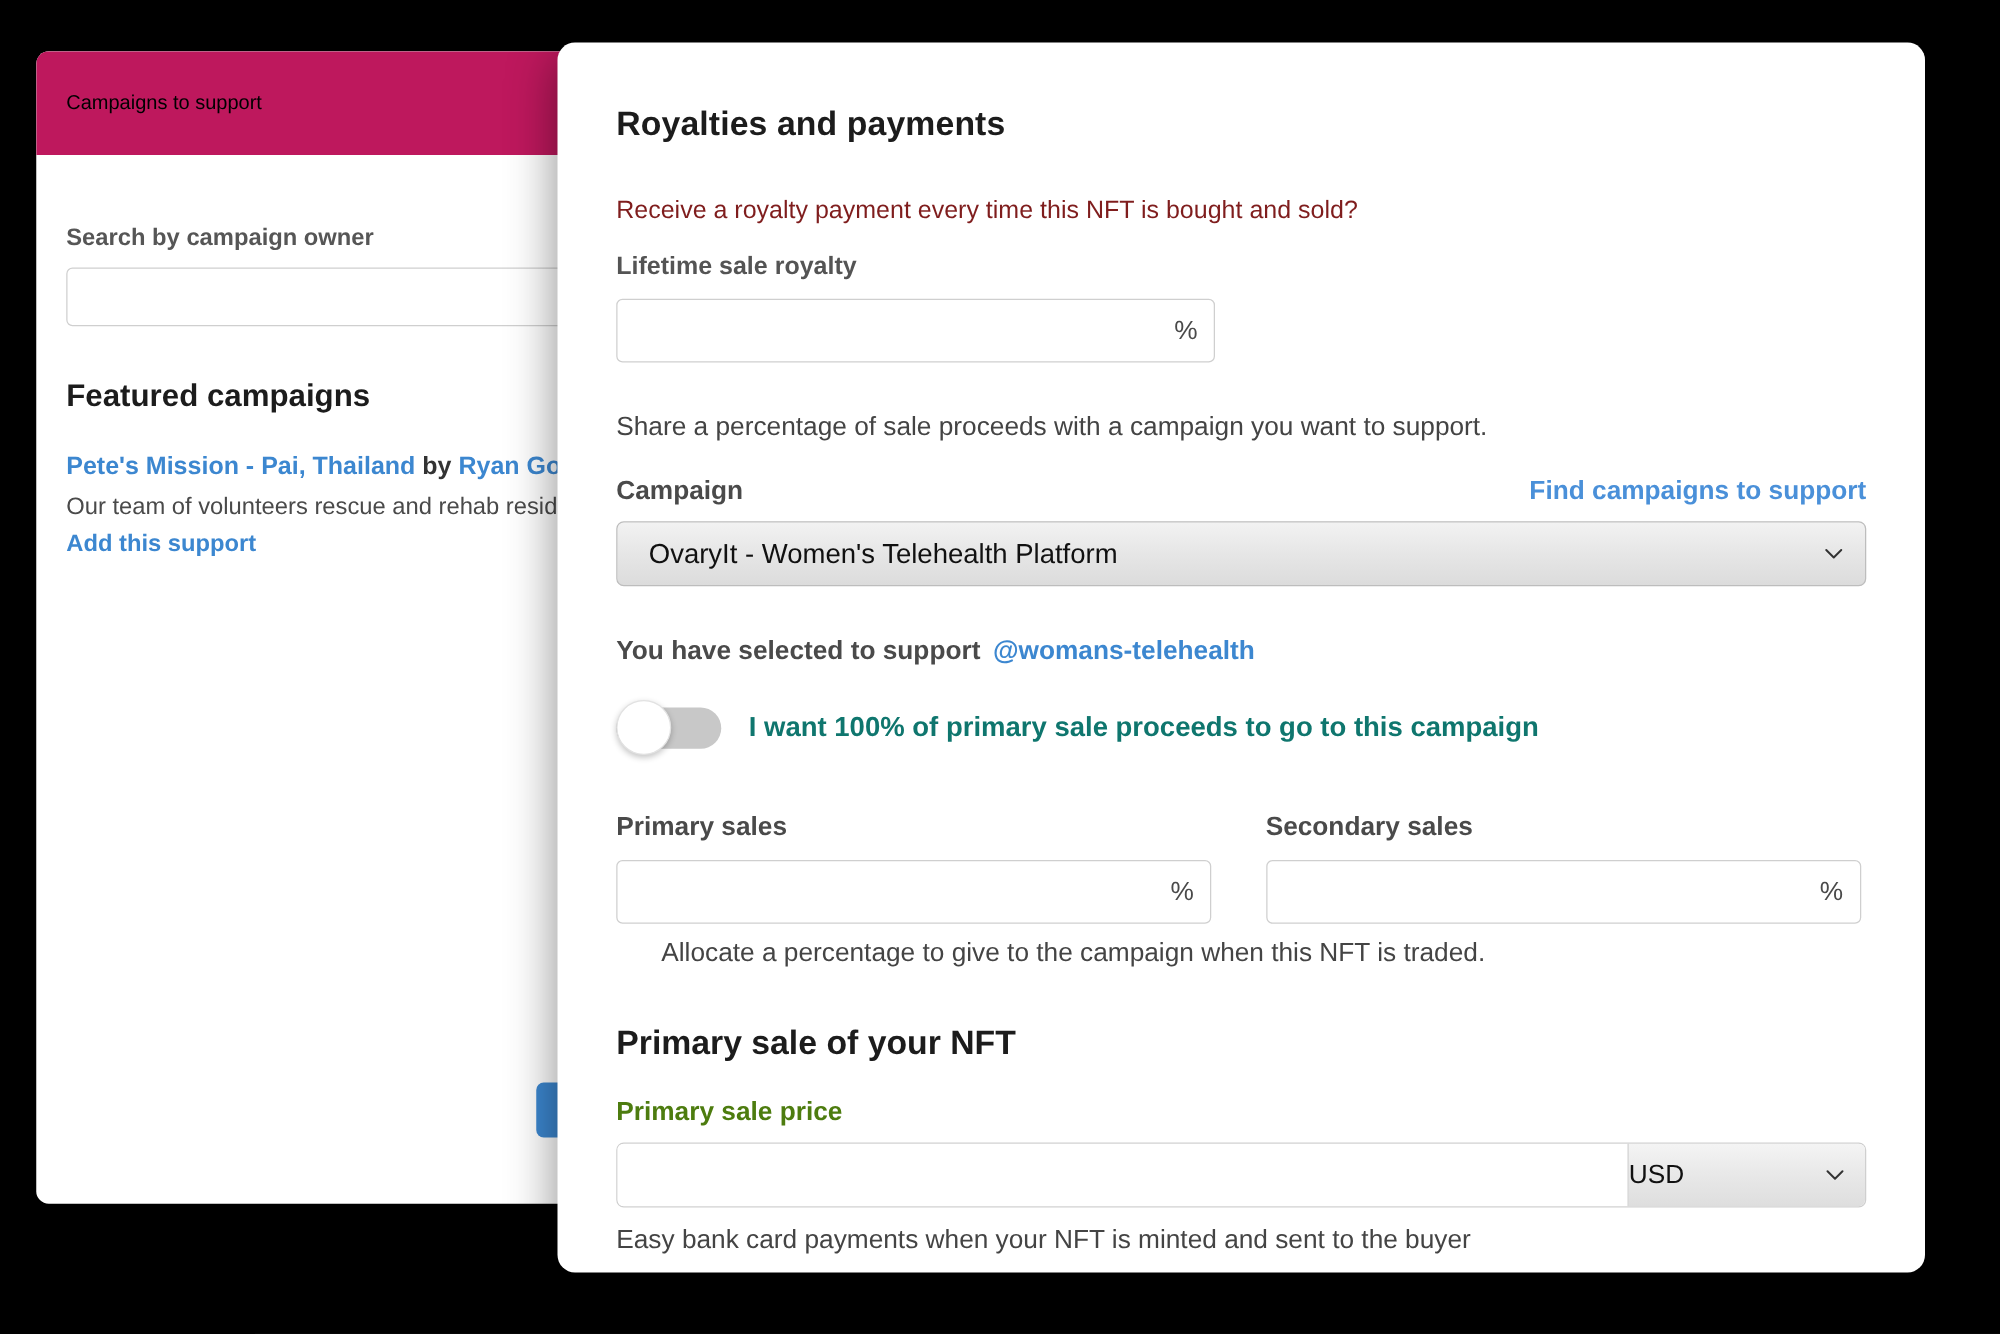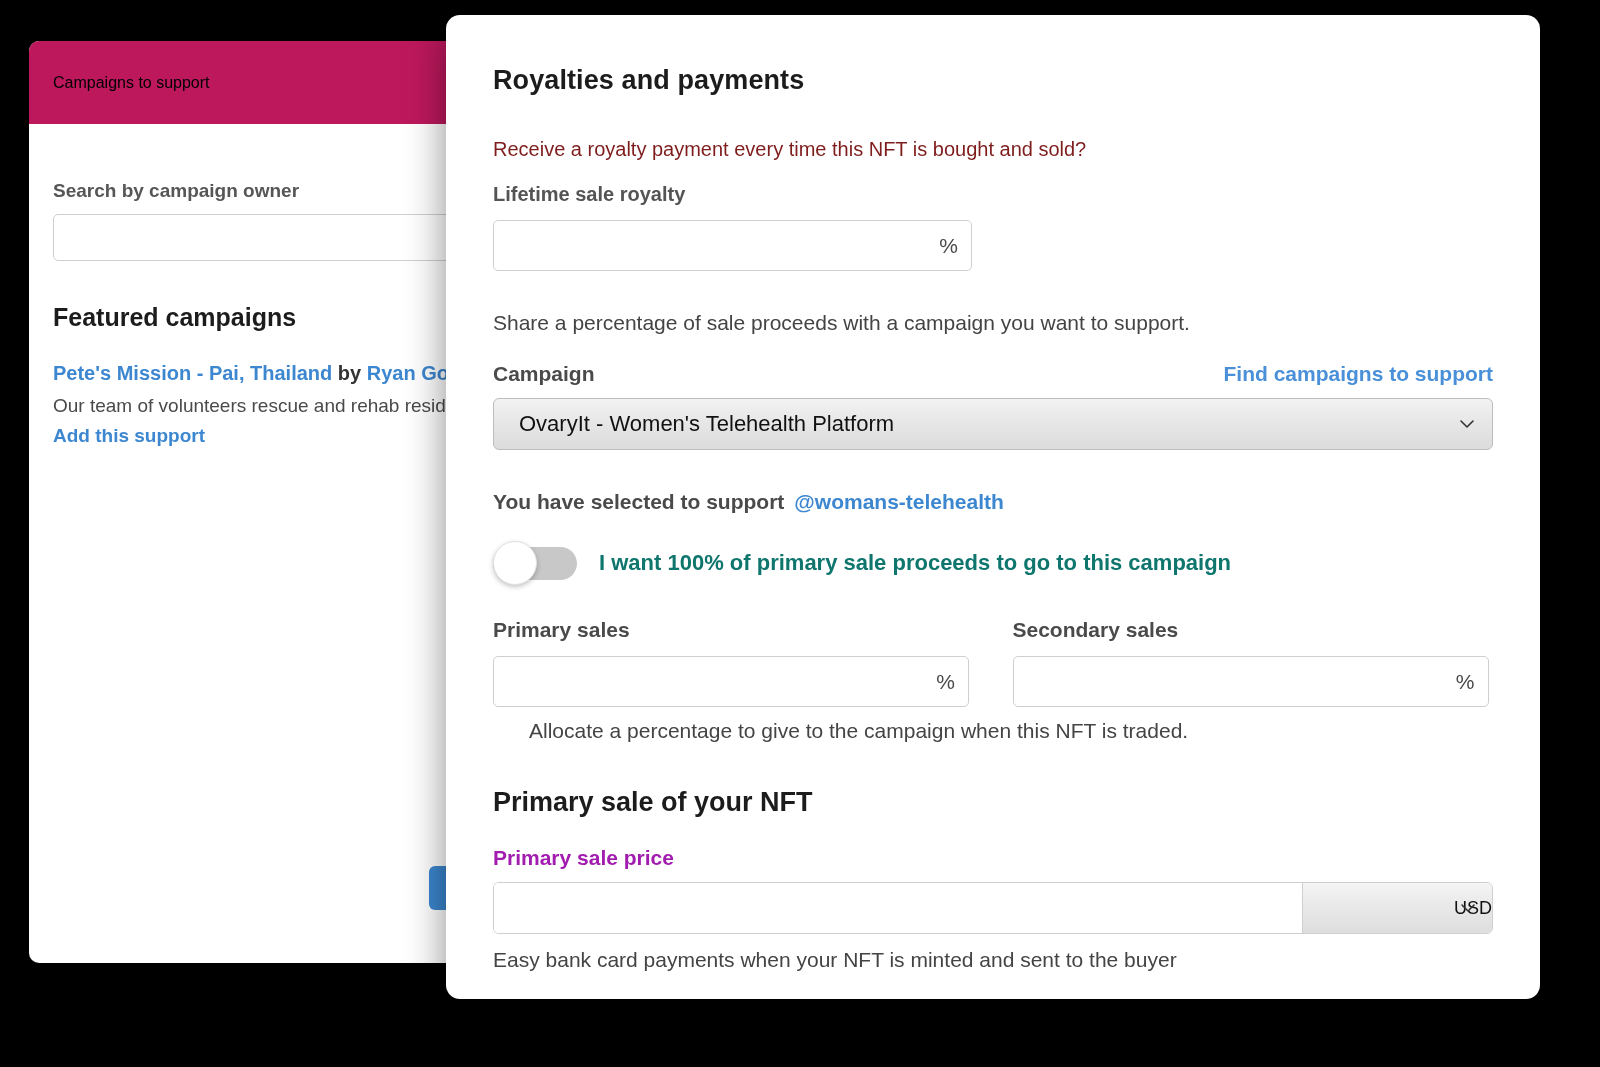--- a/index.html
+++ b/index.html
@@ -111,21 +111,21 @@
     width: 92px;
     height: 44px;
     background: #3c87d0;
     border-radius: 6px;
   }
 
   
   .modal {
     position: absolute;
     left: 446px;
-    top: 15px;
+    top: 34px;
     width: 1094px;
     height: 984px;
     background: #ffffff;
     border-radius: 14px;
     box-shadow: 0 10px 40px rgba(0,0,0,0.45);
     overflow: hidden;
   }
 
   .modal-inner { padding: 50px 47px 0 47px; }
 
@@ -284,21 +284,21 @@
     box-shadow: 0 2px 5px rgba(0,0,0,0.24);
   }
 
   .toggle-label {
     font-size: 22px;
     font-weight: bold;
     color: #0f766e;
   }
 
   .two-col {
-    margin-top: 36px;
+    margin-top: 49px;
     display: flex;
     gap: 39px;
   }
   .col { flex: 1; }
 
   .col-label {
     font-size: 21px;
     font-weight: bold;
     color: #4a4a4a;
   }
@@ -314,21 +314,21 @@
     margin-top: 44px;
     font-size: 27px;
     font-weight: bold;
     color: #1c1c1c;
   }
 
   .price-label {
     margin-top: 28px;
     font-size: 21px;
     font-weight: bold;
-    color: #a21caf;
+    color: #4d7c0f;
   }
 
   .price-row {
     position: relative;
     margin-top: 12px;
     width: 100%;
     height: 52px;
     display: flex;
     border: 1px solid #cfcfcf;
     border-radius: 6px;
@@ -346,22 +346,22 @@
     font-family: "Liberation Sans", sans-serif;
   }
 
   .currency-select {
     position: relative;
     width: 190px;
     border-left: 1px solid #cfcfcf;
     background: linear-gradient(to bottom, #f4f4f4 0%, #e8e8e8 50%, #dedede 100%);
     display: flex;
     align-items: center;
-    justify-content: flex-end;
-    font-size: 18px;
+    justify-content: flex-start;
+    font-size: 21px;
     color: #111111;
     font-weight: normal;
   }
   .currency-select .chevron { right: 16px; }
 
   .easy-note {
     margin-top: 14px;
     font-size: 21px;
     color: #444444;
   }

